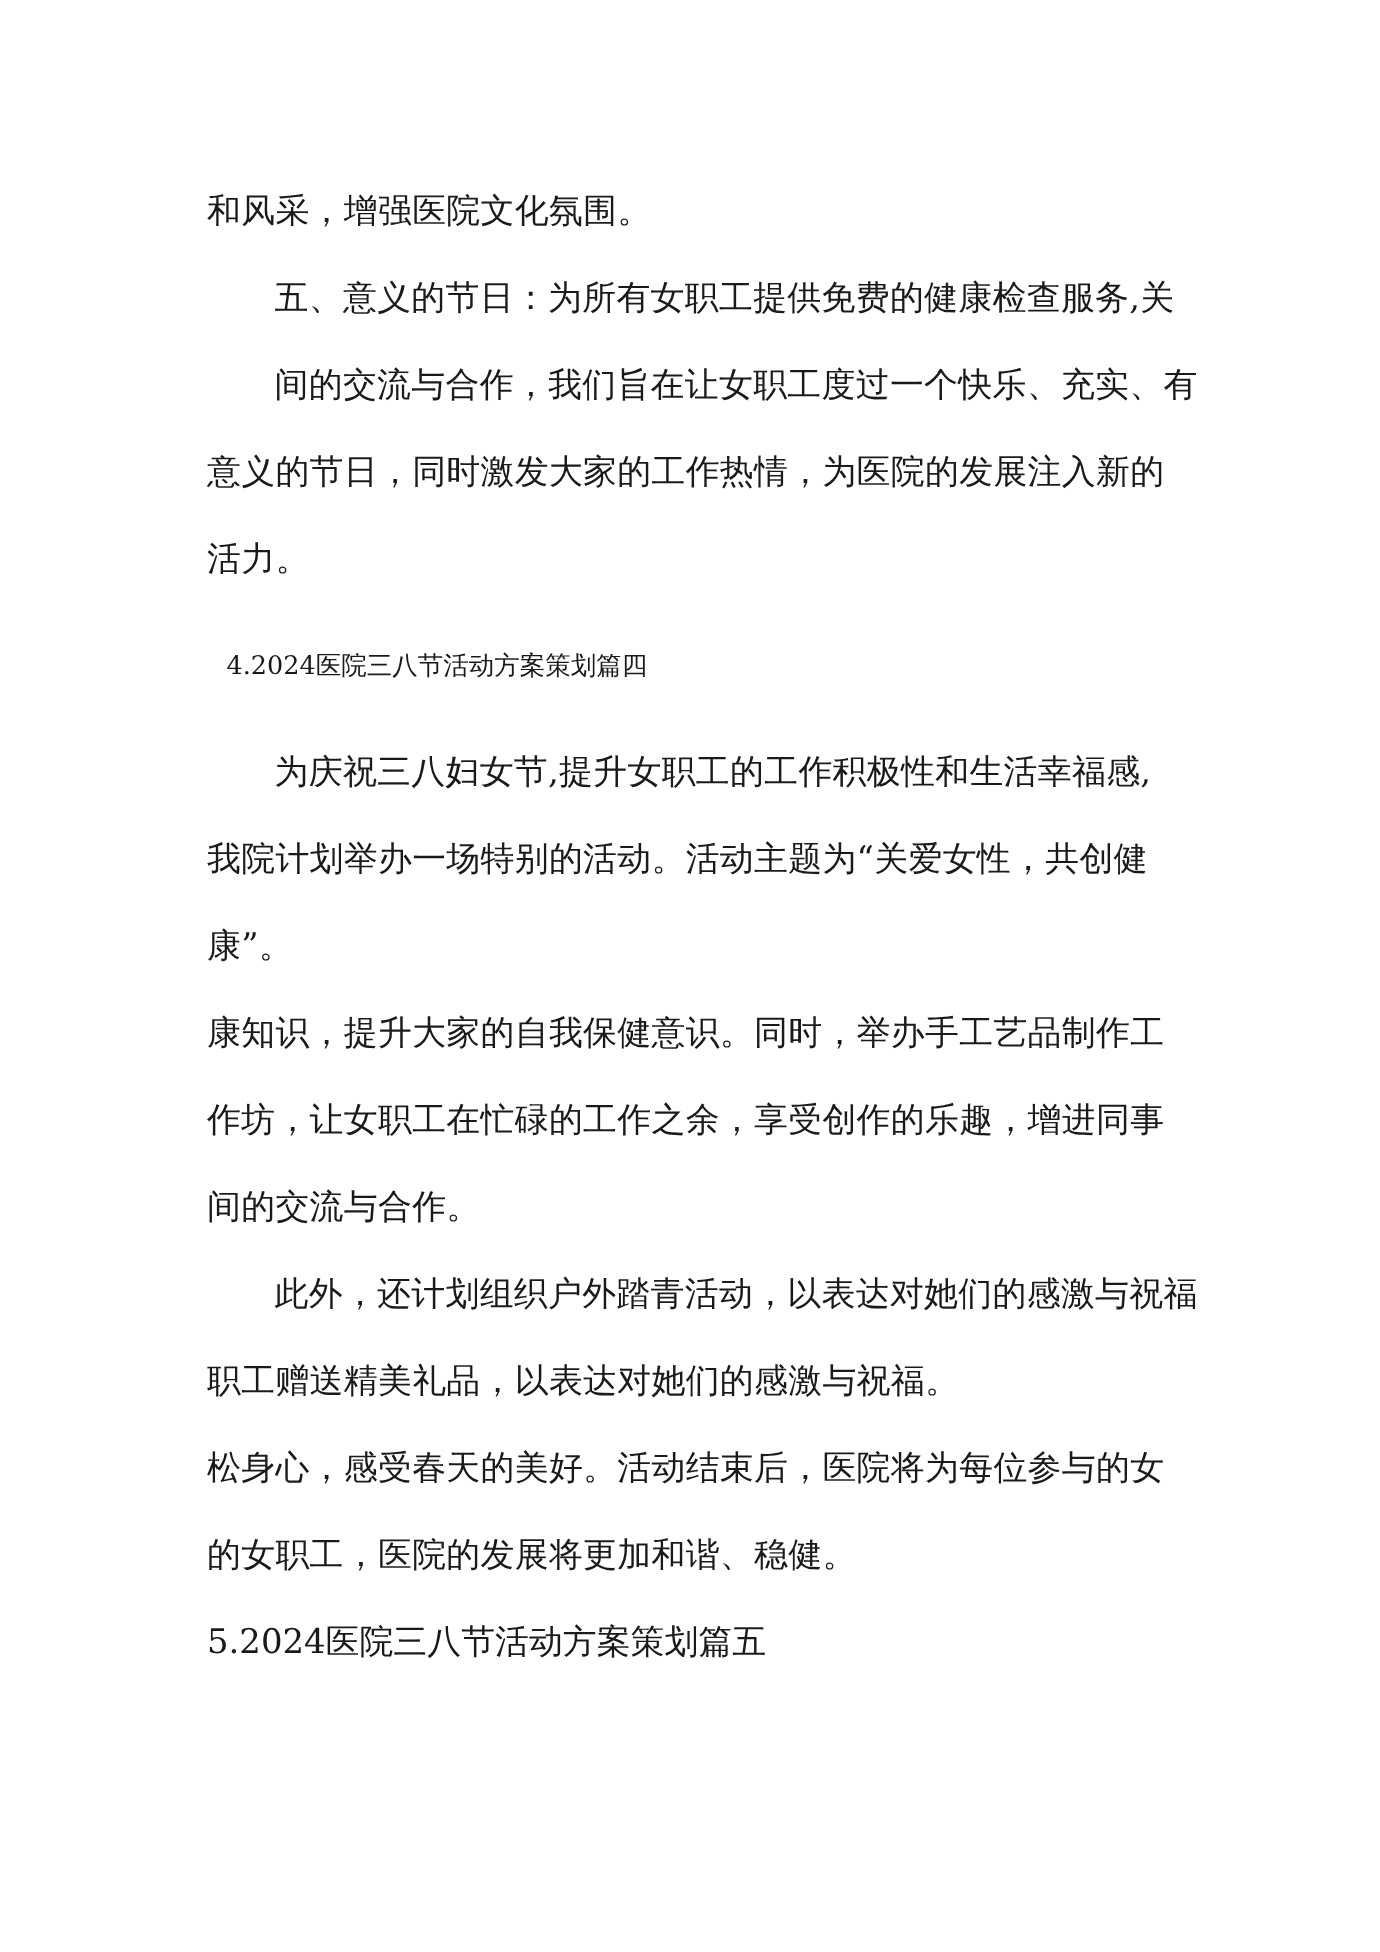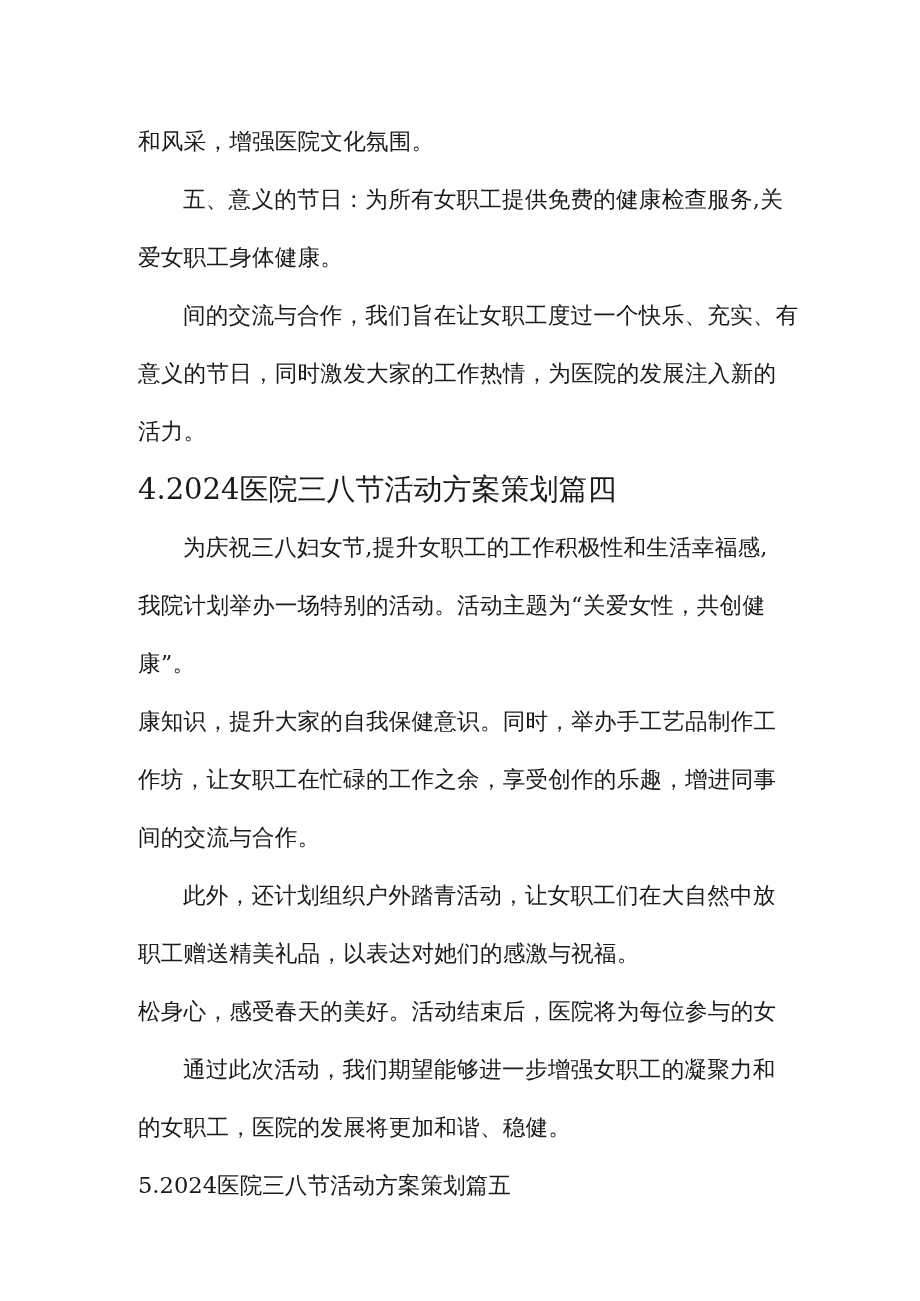--- a/index.html
+++ b/index.html
@@ -51,53 +51,51 @@
 <body>
 
 <div class="page">
 
   <p class="para noindent">
     <span class="line">和风采，增强医院文化氛围。</span>
   </p>
 
   <p class="para noindent">
     <span class="line first">五、意义的节日：为所有女职工提供免费的健康检查服务,关</span>
-    <span class="line">爱女职工身体健康。</span>
   </p>
 
   <p class="para noindent">
     <span class="line first">间的交流与合作，我们旨在让女职工度过一个快乐、充实、有</span>
     <span class="line">意义的节日，同时激发大家的工作热情，为医院的发展注入新的</span>
     <span class="line">活力。</span>
   </p>
 
-  <h2 class="heading" style="font-size:29px;font-weight:normal;margin:0;">
+  <h2 class="heading" style="font-size:17px;font-weight:normal;margin:13px;">
     <span class="line">4.2024医院三八节活动方案策划篇四</span>
   </h2>
 
   <p class="para noindent">
     <span class="line first">为庆祝三八妇女节,提升女职工的工作积极性和生活幸福感,</span>
     <span class="line">我院计划举办一场特别的活动。活动主题为“关爱女性，共创健</span>
     <span class="line">康”。</span>
   </p>
 
   <p class="para noindent">
     <span class="line">康知识，提升大家的自我保健意识。同时，举办手工艺品制作工</span>
     <span class="line">作坊，让女职工在忙碌的工作之余，享受创作的乐趣，增进同事</span>
     <span class="line">间的交流与合作。</span>
   </p>
 
   <p class="para noindent">
-    <span class="line first">此外，还计划组织户外踏青活动，让女职工们在大自然中放</span>
+    <span class="line first">此外，还计划组织户外踏青活动，以表达对她们的感激与祝福</span>
     <span class="line">职工赠送精美礼品，以表达对她们的感激与祝福。</span>
     <span class="line">松身心，感受春天的美好。活动结束后，医院将为每位参与的女</span>
   </p>
 
   <p class="para noindent">
-    <span class="line first">通过此次活动，我们期望能够进一步增强女职工的凝聚力和</span>
     <span class="line">的女职工，医院的发展将更加和谐、稳健。</span>
   </p>
 
   <h2 class="heading" style="font-size:22.6px;font-weight:normal;margin:0;">
     <span class="line">5.2024医院三八节活动方案策划篇五</span>
   </h2>
 
 </div>
 
 </body></html>

